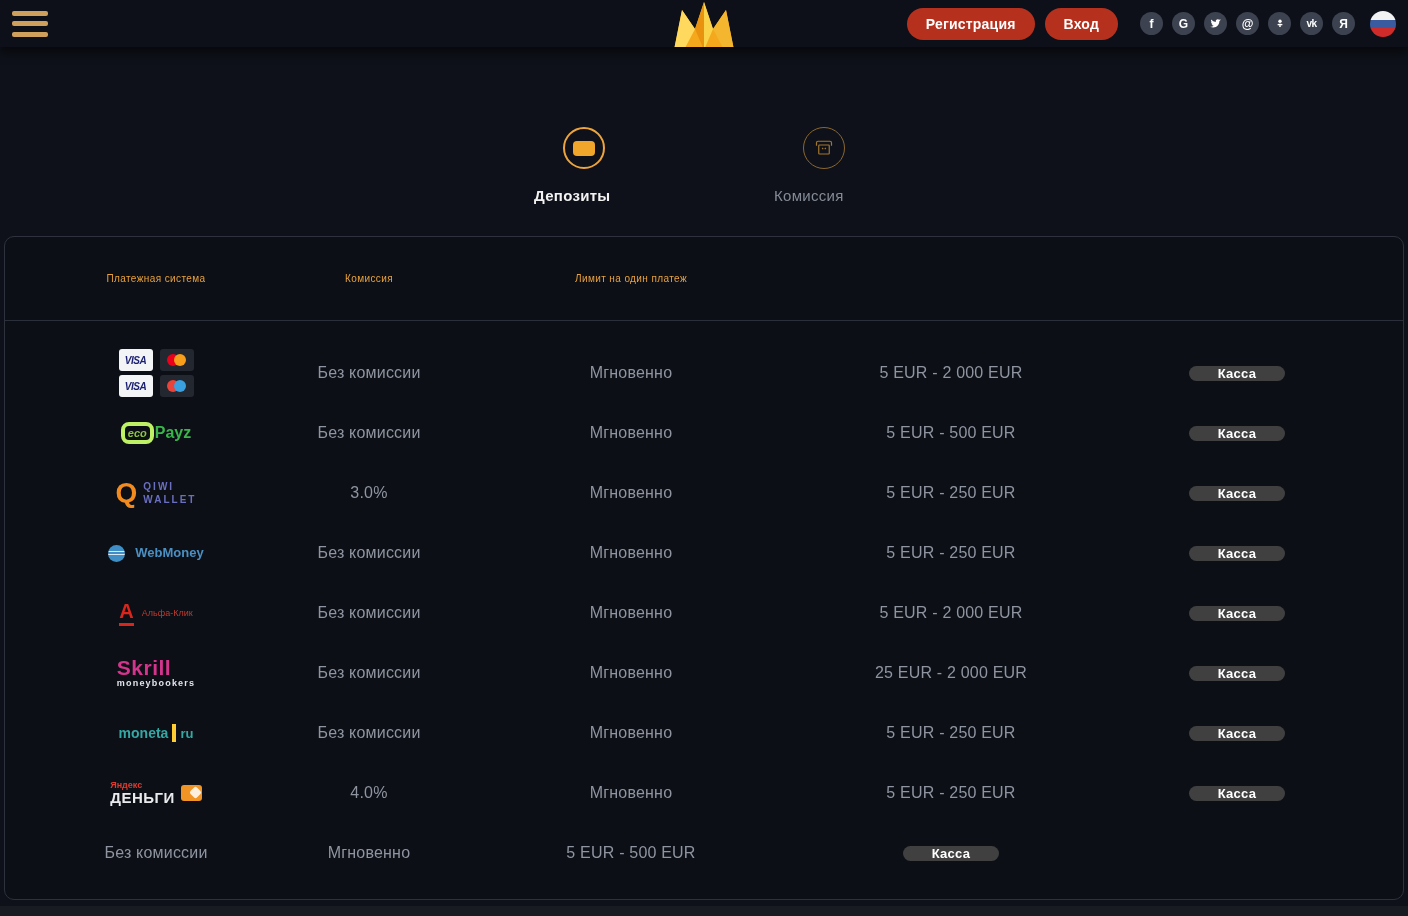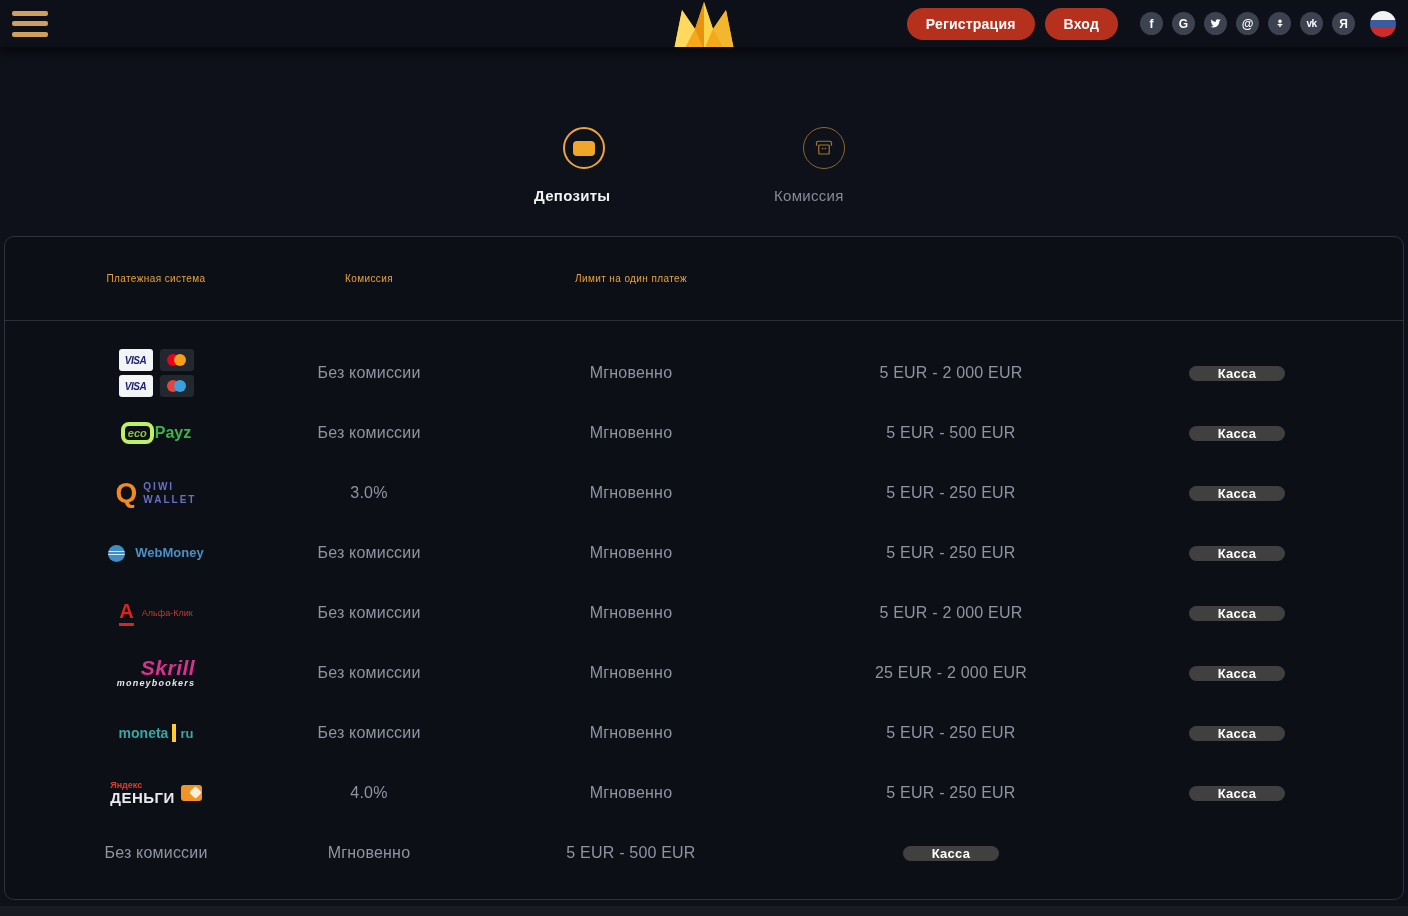--- a/index.html
+++ b/index.html
@@ -108,21 +108,21 @@
 
   .wm-wrap { display:flex; align-items:flex-start; gap:10px; }
   .wm-globe { width:17px; height:17px; border-radius:50%; background:#3f8fc6;
     background-image:linear-gradient(0deg, transparent 40%, rgba(255,255,255,.8) 40% 48%, transparent 48% 58%, rgba(255,255,255,.8) 58% 66%, transparent 66%); }
   .wm-txt { color:#4a90c4; font-weight:bold; font-size:13px; }
 
   .alfa-wrap { display:flex; align-items:center; gap:8px; }
   .alfa-a { color:#d9261c; font-size:20px; font-weight:bold; line-height:1; border-bottom:3px solid #d9261c; padding-bottom:2px; }
   .alfa-txt { color:#c23a2c; font-size:9px; }
 
-  .skrill-wrap { text-align:right; line-height:1.05;font-style:italic; }
+  .skrill-wrap { text-align:left; line-height:1.05; }
   .skrill-main { color:#d4348c; font-size:21px; font-weight:800; letter-spacing:.5px; }
   .skrill-sub { color:#e2e5ea; font-size:9px; font-weight:bold; letter-spacing:1.2px; }
 
   .moneta-wrap { display:flex; align-items:center; }
   .moneta-txt { color:#35a8a4; font-weight:bold; font-size:14px; }
   .moneta-bar { width:4px; height:18px; background:#ffcc33; margin:0 4px; }
   .moneta-ru { color:#35a8a4; font-weight:bold; font-size:13px; }
 
   .ym-wrap { display:flex; align-items:center; gap:6px; }
   .ym-texts { text-align:left; line-height:1; }

